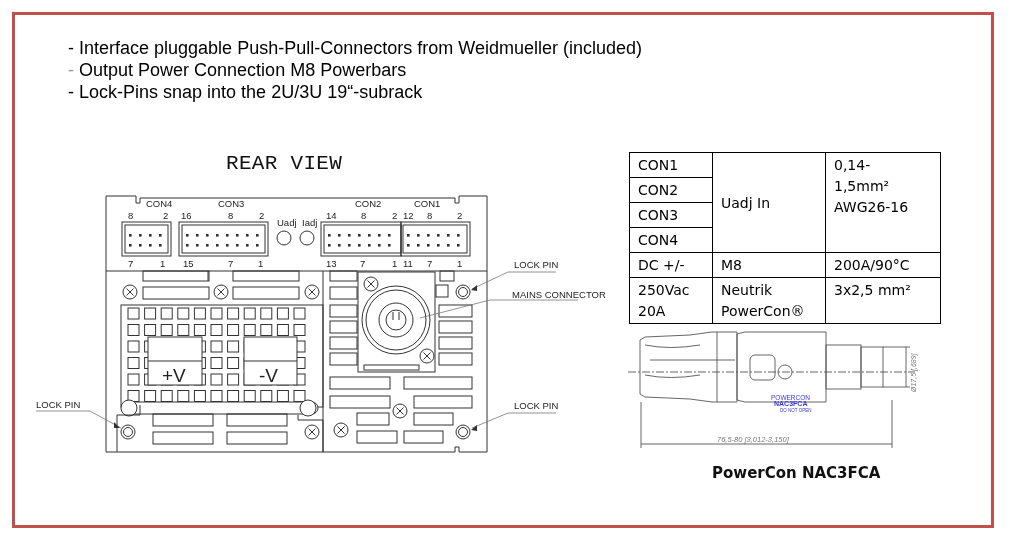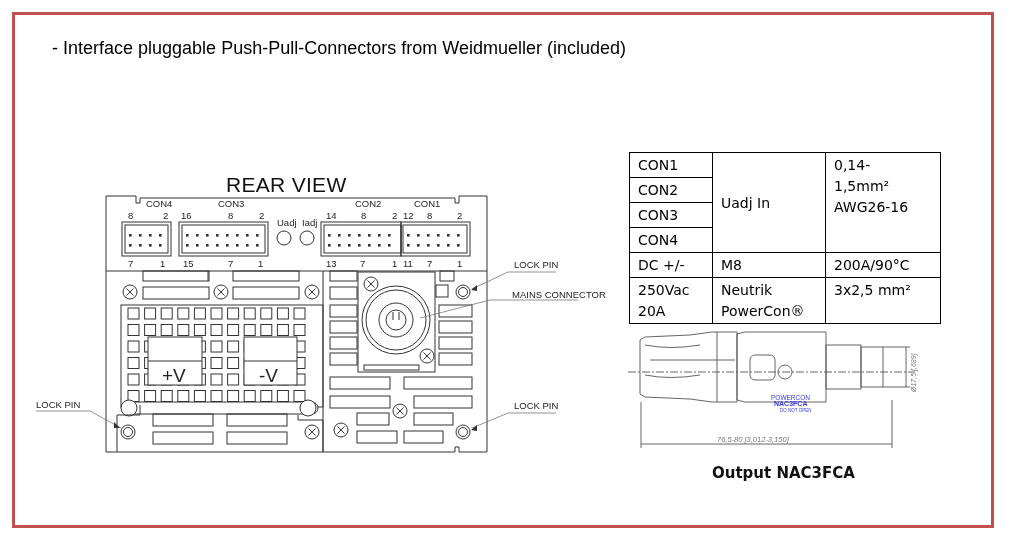--- a/index.html
+++ b/index.html
@@ -1,37 +1,39 @@
 <!DOCTYPE html>
 <html><head>
 <meta charset="utf-8">
 <style>
   html,body{margin:0;padding:0;background:#fff;}
   body{width:1010px;height:544px;position:relative;overflow:hidden;font-family:"Liberation Sans",sans-serif;}
   .frame{position:absolute;left:12px;top:12px;width:976px;height:510px;border:3px solid #c0504d;box-sizing:content-box;}
   .bullets{position:absolute;left:52px;top:37px;font-size:18px;line-height:22px;color:#000;margin:0;padding:0;list-style:none;}
-  .bullets li{white-space:nowrap;}
+  .bullets li{white-space:nowrap;margin-left:16px;}
   .bullets li .dash-light{color:#999;}
-  .rear-title{position:absolute;left:226px;top:173px;font-size:21px;color:#111;letter-spacing:0.3px;}
+  .rear-title{position:absolute;left:226px;top:152px;font-size:21px;color:#111;letter-spacing:0.3px;font-family:Liberation Mono, monospace;}
   svg.drawing{position:absolute;left:0;top:0;}
   .lbl{font-family:"Liberation Sans",sans-serif;fill:#222;}
   table.spec{position:absolute;left:629px;top:152px;border-collapse:collapse;font-family:"DejaVu Sans",sans-serif;font-size:14px;color:#000;}
   table.spec td{border:1px solid #000;padding:2px 8px 1px 8px;vertical-align:top;line-height:21px;}
   .c1{width:66px;}
   .c2{width:96px;}
   .c3{width:98px;margin-top:27px;}
   .product-caption{position:absolute;left:712px;top:464px;font-family:"DejaVu Sans",sans-serif;font-weight:bold;font-size:15px;color:#111;}
 </style>
 </head>
 <body>
 
 <div class="frame"></div>
 
 <ul class="bullets">
   <li><span>-</span> <span>Interface pluggable Push-Pull-Connectors from Weidmueller (included)</span></li>
+  <li><span class="dash-light">-</span> <span>Output Power Connection M8 Powerbars</span></li>
+  <li><span>-</span> <span>Lock-Pins snap into the 2U/3U 19“-subrack</span></li>
 </ul>
 
 <div class="rear-title">REAR VIEW</div>
 
 <svg class="drawing" width="1010" height="544" fill="none" stroke="#333" stroke-width="1">
 
   <path d="M106,196 L136,196 L136,203 L140,203 L140,198 L455,198 L455,203 L459,203 L459,196 L487,196 L487,452 L459,452 L459,447 L455,447 L455,452 L106,452 Z"></path>
   <line x1="106" y1="271" x2="487" y2="271"></line>
 
   <text class="lbl" x="146" y="207" font-size="9.5" stroke="none">CON4</text>
@@ -405,13 +407,13 @@
   <tr>
     <td class="c1" style="white-space:pre-line">250Vac
 20A</td>
     <td class="c2" style="white-space:pre-line">Neutrik
 PowerCon®</td>
     <td class="c3">3x2,5 mm²</td>
   </tr>
 </tbody>
   </table>
 
-<div class="product-caption">Output NAC3FCA</div>
+<div class="product-caption">PowerCon NAC3FCA</div>
 
 </body></html>

